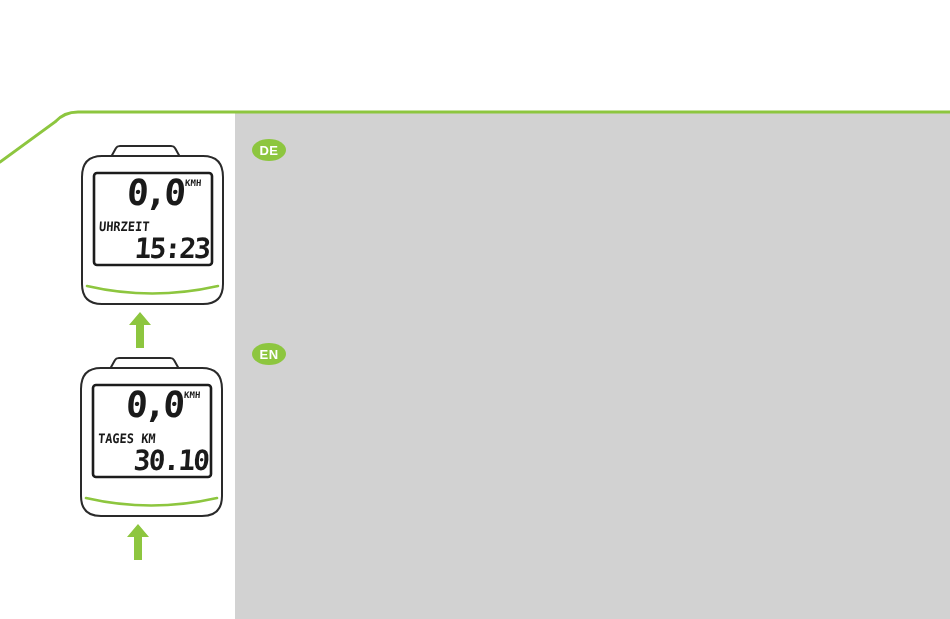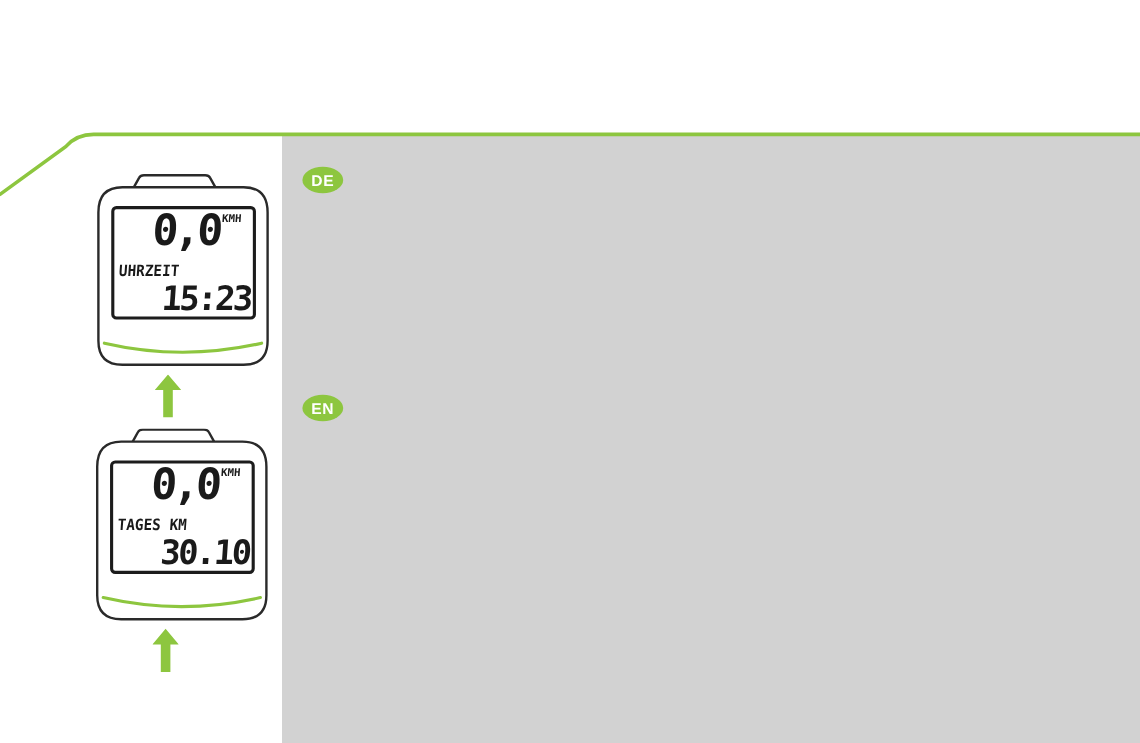--- a/index.html
+++ b/index.html
@@ -36,21 +36,21 @@
     width:34px; height:22px;
     background:var(--accent,#8dc63f);
     border-radius:50%;
     display:flex; align-items:center; justify-content:center;
     color:#ffffff;
     font-weight:bold;
     font-size:13px;
     letter-spacing:0.5px;
   }
   .badge-de{ left:252px; top:118px; }
-  .badge-en{ left:252px; top:308px; }
+  .badge-en{ left:252px; top:322px; }
 
   
   .device{
     position:absolute;
     width:155px; height:168px;
   }
   .device-1{ left:75px; top:124px; }
   .device-2{ left:74px; top:336px; }
   .device svg.body{
     position:absolute; left:0; top:0;

